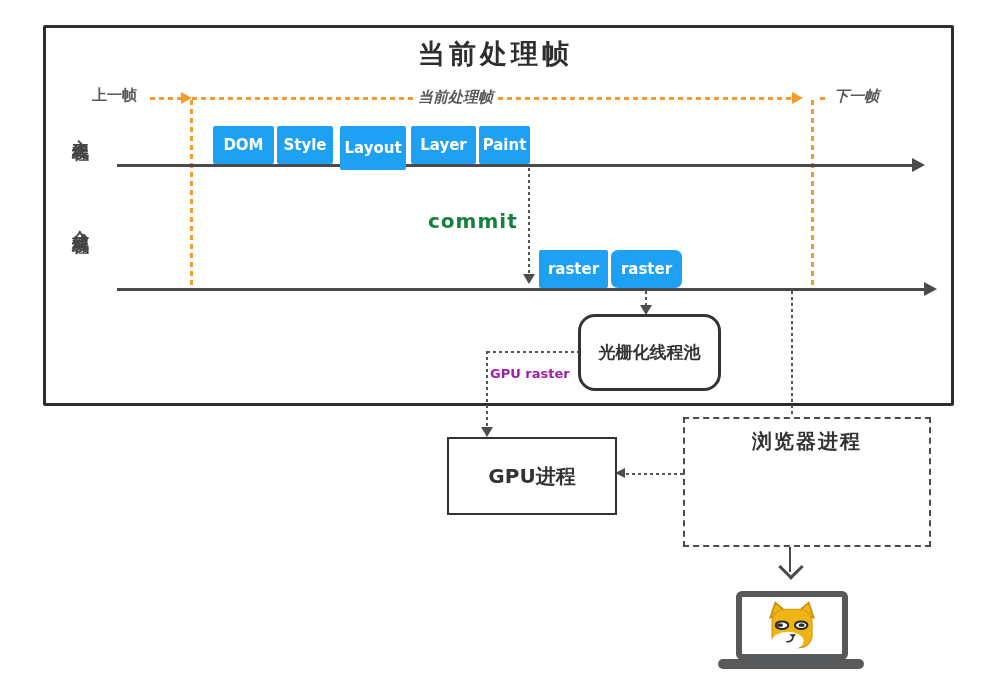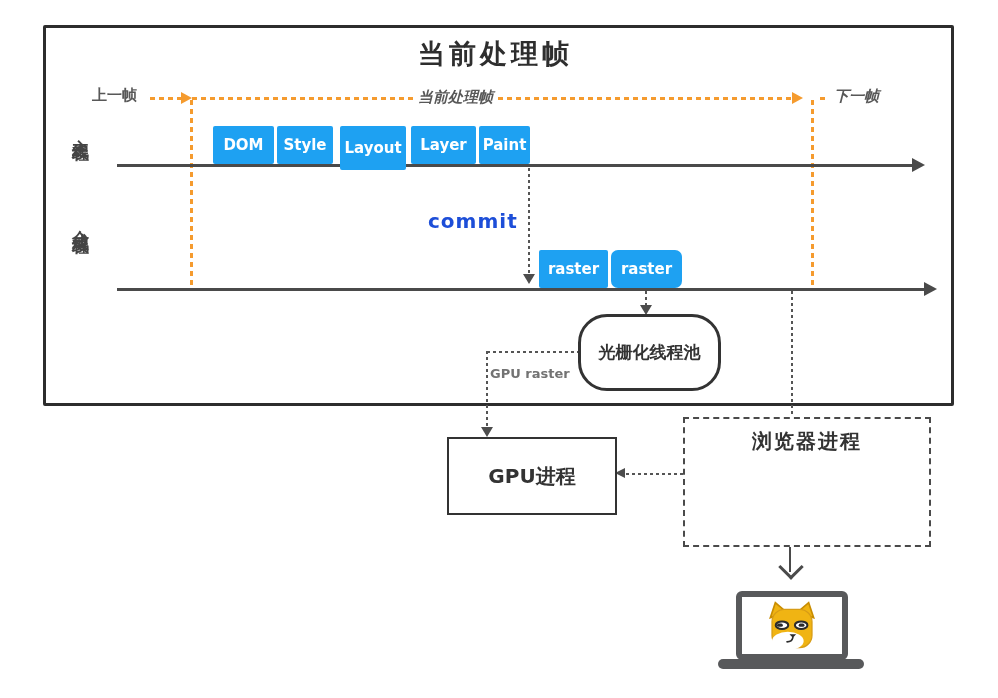--- a/index.html
+++ b/index.html
@@ -32,23 +32,23 @@
   .tri-r-o{border-top:6px solid transparent;border-bottom:6px solid transparent;border-left:11px solid var(--orange);}
   .tri-r-g{border-top:7px solid transparent;border-bottom:7px solid transparent;border-left:13px solid var(--line);}
   .tri-d-g{border-left:6px solid transparent;border-right:6px solid transparent;border-top:10px solid #4d4d4d;}
   .tri-l-g{border-top:5px solid transparent;border-bottom:5px solid transparent;border-right:10px solid #4d4d4d;}
   .chev-d{width:15px;height:15px;border-right:3px solid var(--line);border-bottom:3px solid var(--line);transform:rotate(45deg);}
   
   .frame-label{font-size:15px;font-weight:bold;color:var(--muted);white-space:nowrap;}
   .on-line{background:#fff;padding:0 5px;z-index:3;font-style:italic;}
   .thread-label{writing-mode:vertical-rl;text-orientation:upright;font-size:17px;font-weight:bold;color:#444;letter-spacing:3px;line-height:1;}
   .stage-box{background:var(--blue);color:#fff;font-weight:bold;font-size:15px;display:flex;align-items:center;justify-content:center;border-radius:2px;white-space:nowrap;z-index:2;}
-  .commit{font-size:20px;font-weight:bold;color:#1d4ed8;letter-spacing:1px;}
-  .pool-box{border:3px solid #333;border-radius:29px;background:#fff;display:flex;align-items:center;justify-content:center;font-size:17px;font-weight:bold;z-index:2;}
-  .gpu-raster{font-size:13px;font-weight:bold;color:#737373;}
+  .commit{font-size:20px;font-weight:bold;color:#15803d;letter-spacing:1px;}
+  .pool-box{border:3px solid #333;border-radius:17px;background:#fff;display:flex;align-items:center;justify-content:center;font-size:17px;font-weight:bold;z-index:2;}
+  .gpu-raster{font-size:13px;font-weight:bold;color:#a21caf;}
   .proc-box{border:2px solid #333;background:#fff;display:flex;align-items:center;justify-content:center;font-size:20px;font-weight:bold;z-index:2;}
   .browser-box{border:2px dashed #4a4a4a;background:#fff;z-index:2;}
   .browser-title{font-size:20px;font-weight:bold;text-align:center;margin-top:9px;letter-spacing:2px;}
   .display-box{background:var(--blue);color:#fff;font-weight:bold;font-size:18px;display:flex;align-items:center;justify-content:center;border-radius:2px;}
   .laptop-screen{border:6px solid #58595b;border-radius:6px;background:#fff;display:flex;align-items:center;justify-content:center;}
   .laptop-base{background:#58595b;border-radius:5px;}
 </style>
 </head>
 <body>
 

